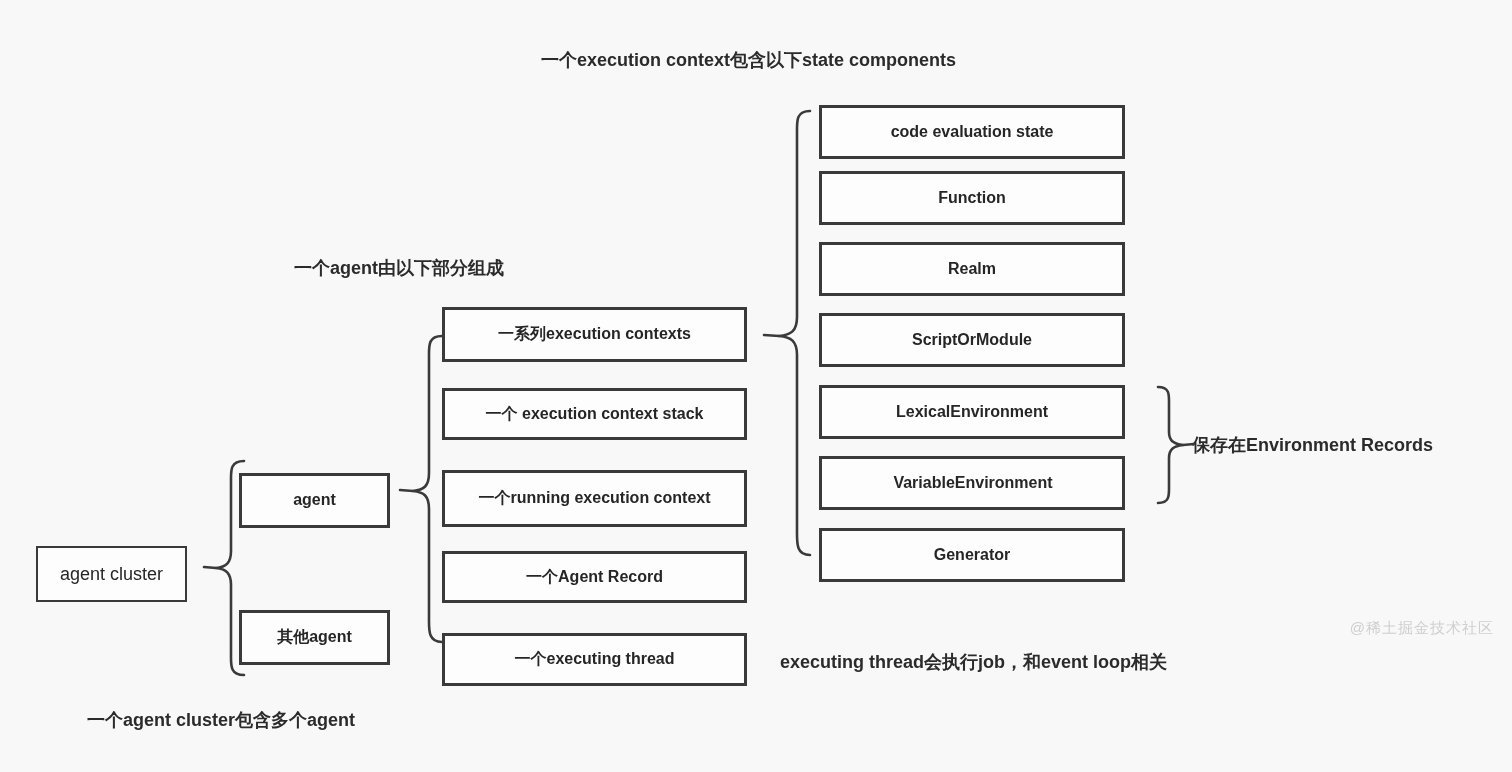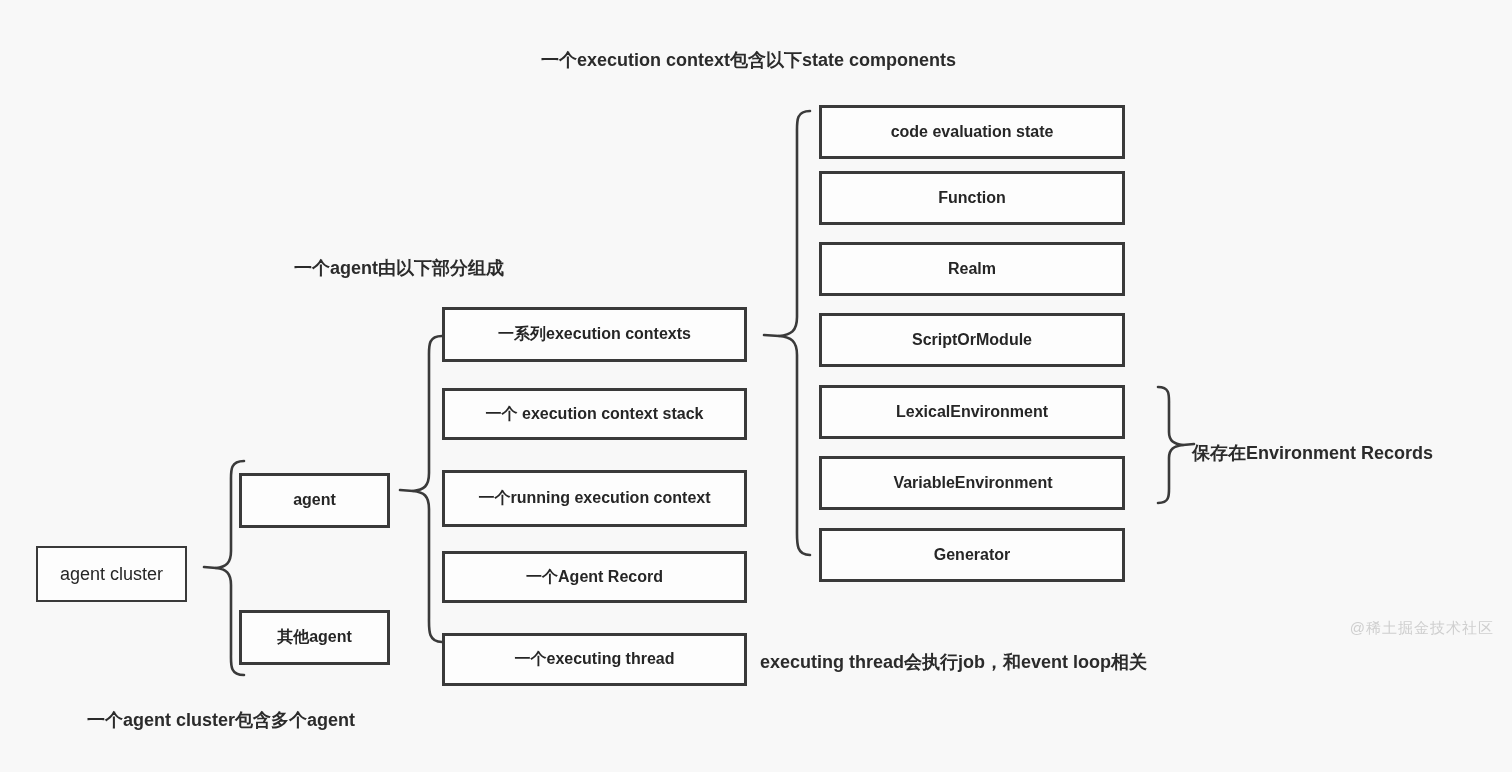--- a/index.html
+++ b/index.html
@@ -81,23 +81,23 @@
 <body>
 
 <div id="canvas">
 
   <div class="caption" style="left:541px; top:48px;">一个execution context包含以下state components</div>
 
   <div class="caption" style="left:294px; top:256px;">一个agent由以下部分组成</div>
 
   <div class="caption" style="left:87px; top:708px;">一个agent cluster包含多个agent</div>
 
-  <div class="caption" style="left:760px; top:650px;">executing thread会执行job，和event loop相关</div>
+  <div class="caption" style="left:780px; top:650px;">executing thread会执行job，和event loop相关</div>
 
-  <div class="caption" style="left:1192px; top:433px;margin-top:8px;">保存在Environment Records</div>
+  <div class="caption" style="left:1192px; top:433px;">保存在Environment Records</div>
 
   <div class="node thin" style="left:36px; top:546px; width:151px; height:56px;">agent cluster</div>
 
   <svg class="brace slim" style="left:200px; top:455px; width:50px; height:225px;" viewBox="0 0 50 225">
     <path d="M 44 6
              C 30 6, 31 16, 31 26
              L 31 96
              C 31 108, 26 112, 16 113
              C 26 114, 31 118, 31 130
              L 31 200

